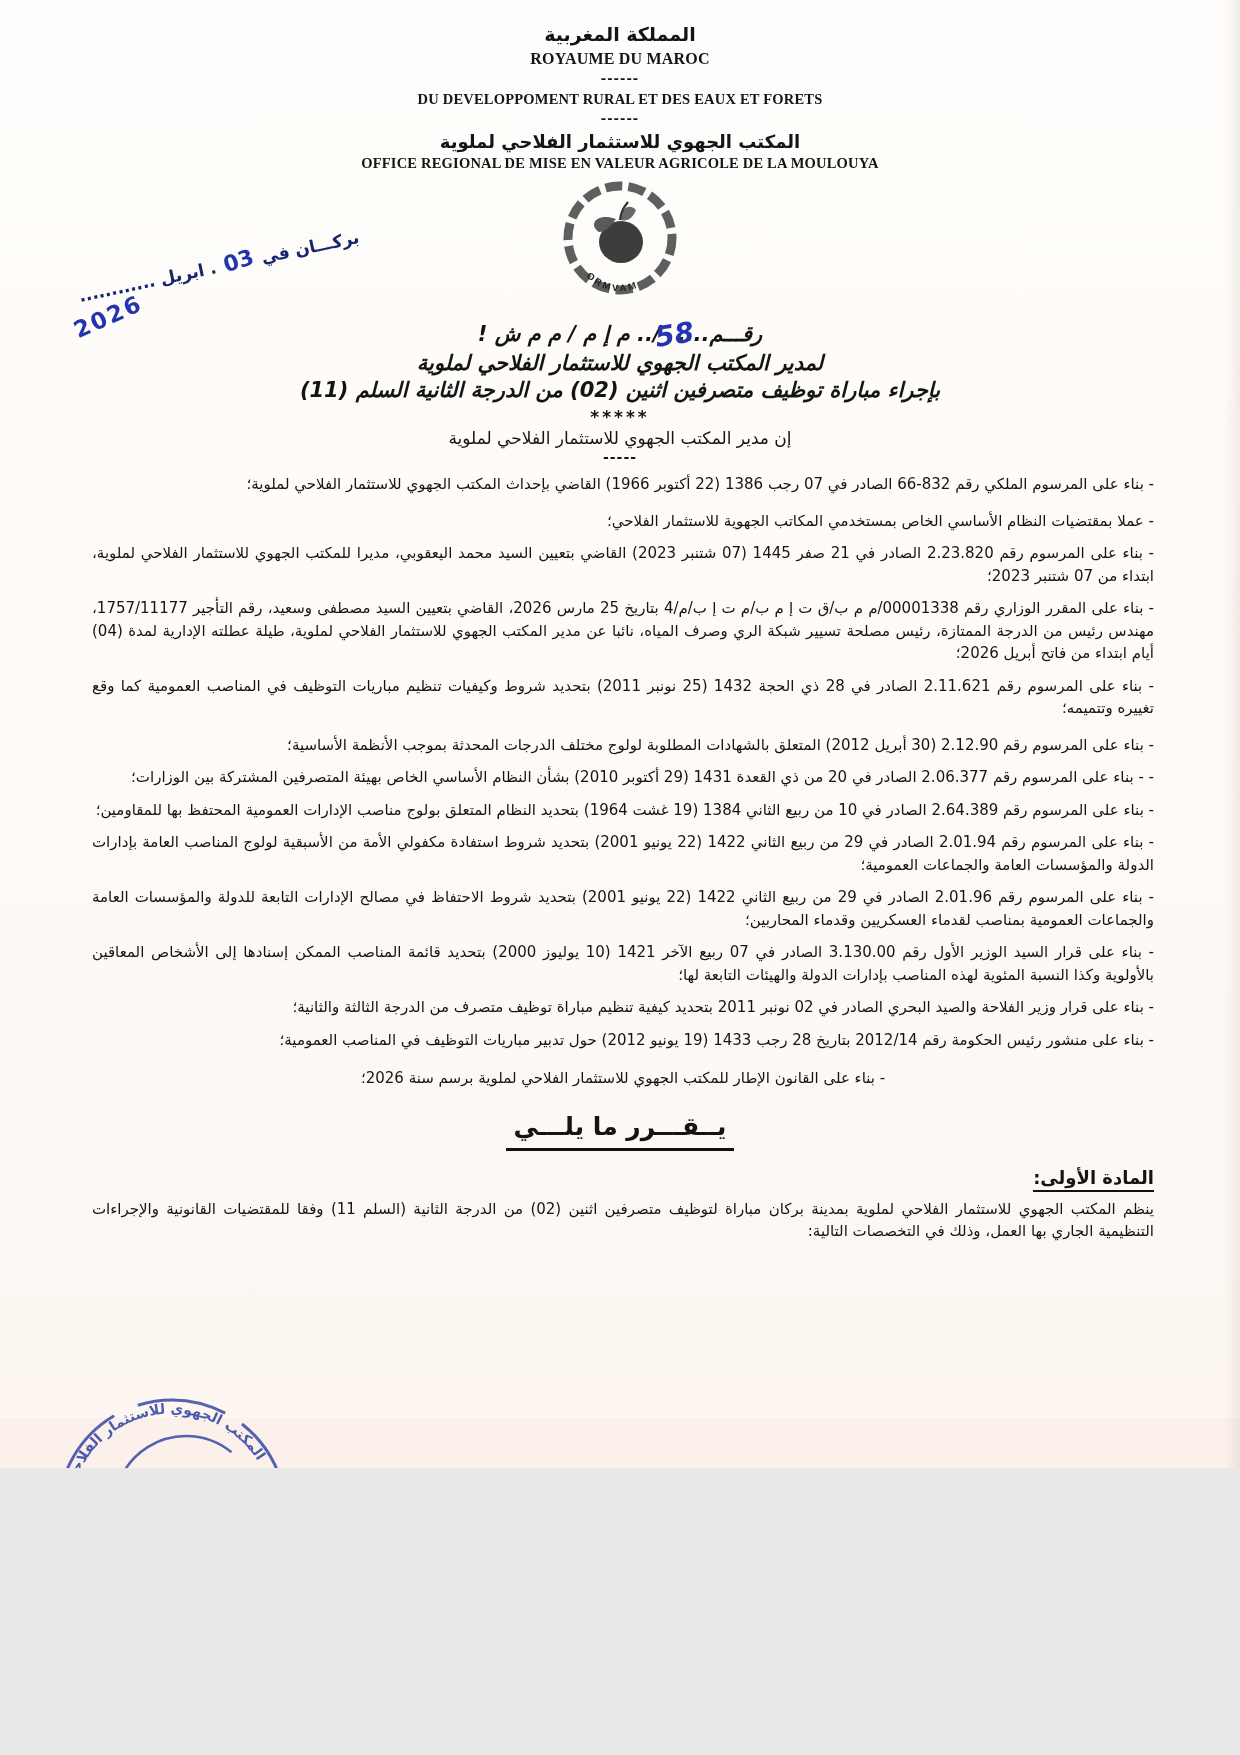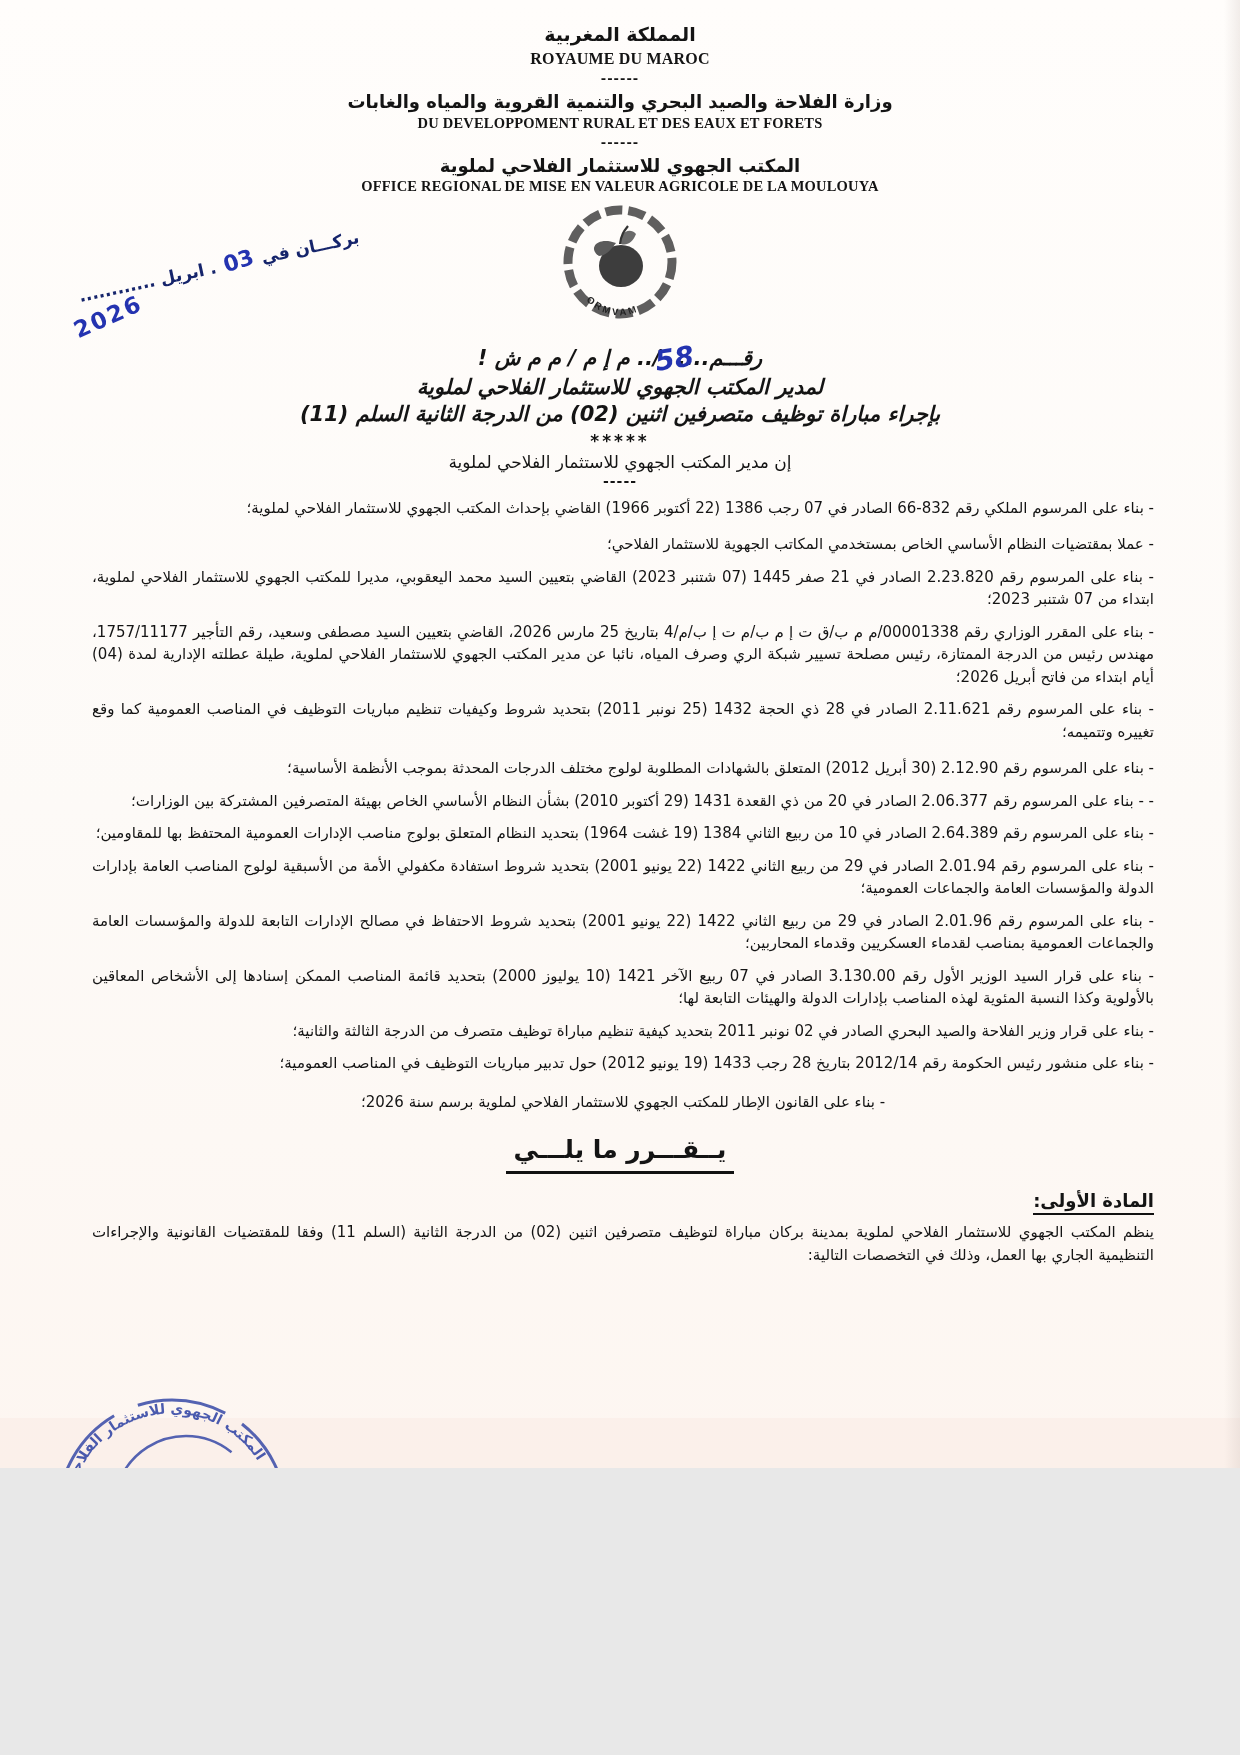--- a/index.html
+++ b/index.html
@@ -99,21 +99,20 @@
 
 <div class="page">
   <div class="tint tint1"></div>
   <div class="tint tint2"></div>
   <div class="tint3"></div>
 
   <div class="hdr">
     <div class="ar-line ar1">المملكة المغربية</div>
     <div class="fr-line fr1">ROYAUME DU MAROC</div>
     <div class="hdiv">------</div>
-    <div class="ar-line ar2">وزارة الفلاحة والصيد البحري والتنمية القروية والمياه والغابات</div>
     <div class="fr-line fr2">DU DEVELOPPOMENT RURAL ET DES EAUX ET FORETS</div>
     <div class="hdiv">------</div>
     <div class="ar-line ar3">المكتب الجهوي للاستثمار الفلاحي لملوية</div>
     <div class="fr-line fr3">OFFICE REGIONAL DE MISE EN VALEUR AGRICOLE DE LA MOULOUYA</div>
   </div>
 
   <div class="date-stamp">
     <span class="iso">بركـــان في</span>
     <span class="ds-day iso">03</span>
     <span class="iso">. ابريل</span>

